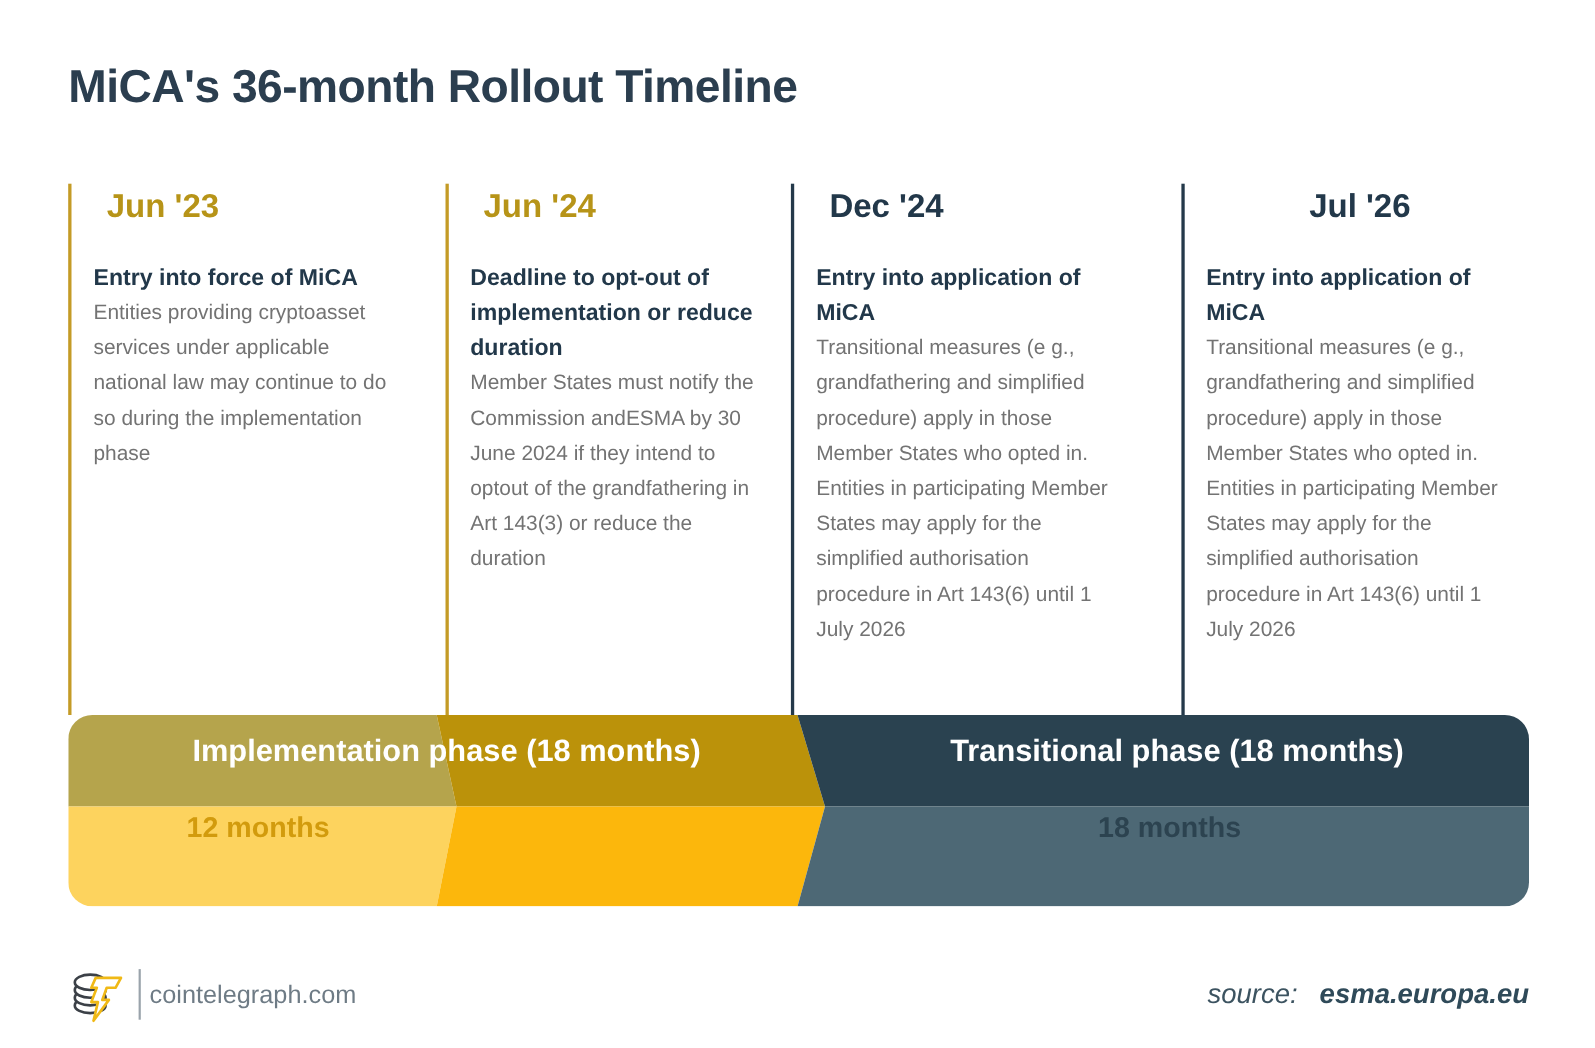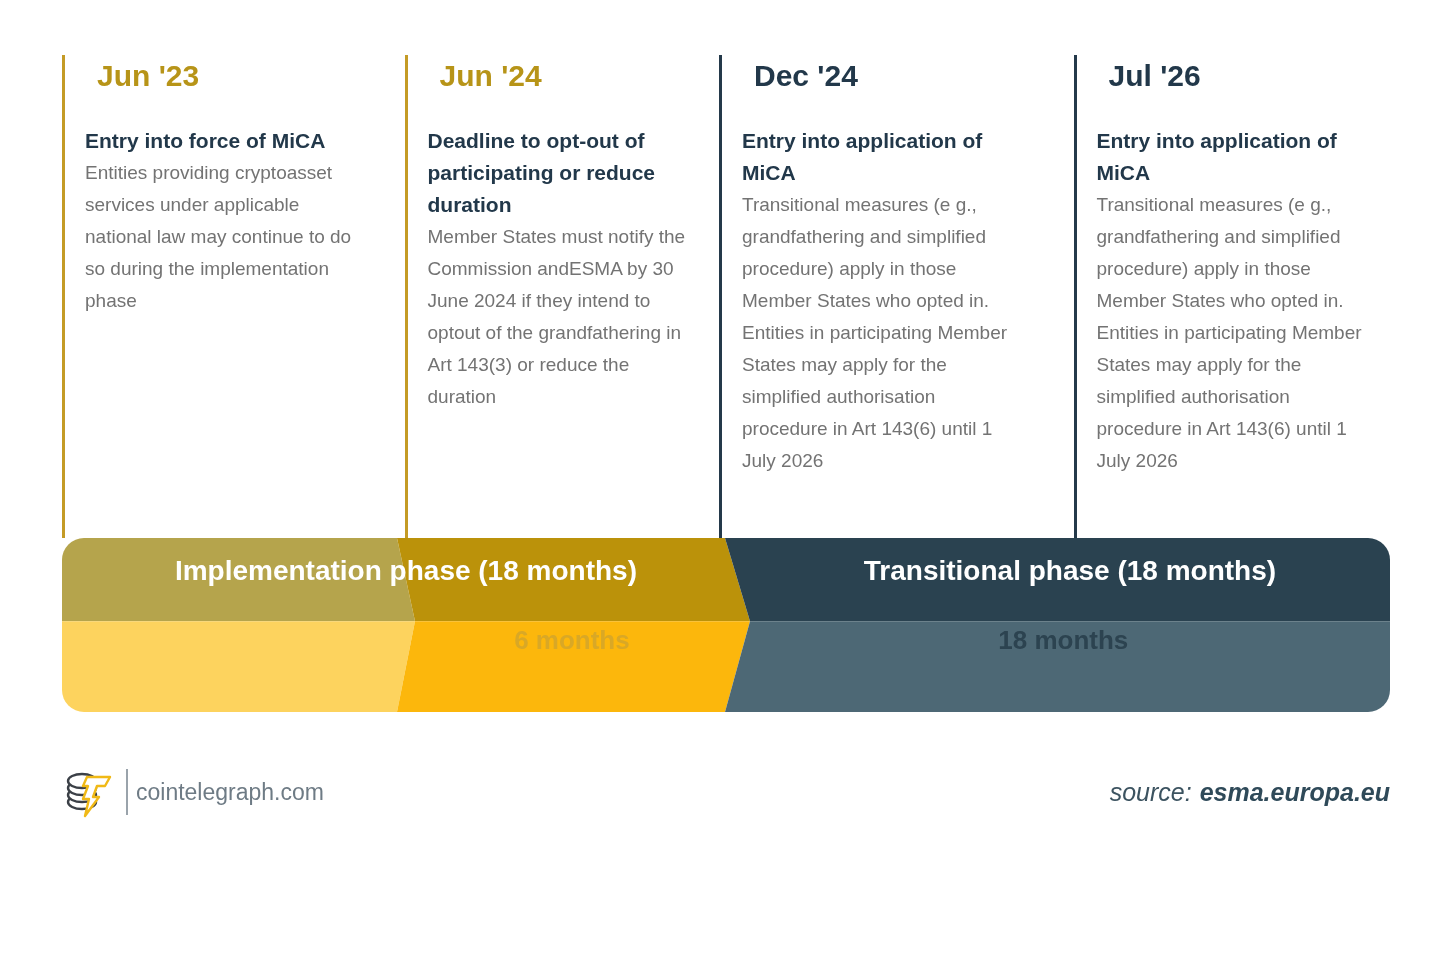--- a/index.html
+++ b/index.html
@@ -29,21 +29,21 @@
   .col-2 { padding-right: 24px; }
   .col-3 { padding-right: 64px; }
   .col-4 { padding-right: 26px; }
 
   .col-date {
     font-size: 30px; font-weight: 700;
     margin-bottom: 30px; line-height: 38px; margin-left: 12px;
   }
   .col-date.gold { color: #b79418; }
   .col-date.dark { color: #22384a; }
-  .col-date.center { text-align: left; }
+  .col-date.center { text-align: center; }
 
   .col-heading {
     font-size: 21px; font-weight: 700; line-height: 32px;
     color: #22384a;
   }
   .col-body {
     font-size: 19px; font-weight: 400; line-height: 32px;
     color: #737373;
   }
 
@@ -70,40 +70,41 @@
 
   
   .footer {
     margin-top: 52px;
     display: flex; align-items: center; justify-content: space-between;
   }
   .brand { display: flex; align-items: center; gap: 8px; }
   .brand-divider { width: 2px; height: 46px; background: #9aa3ab; }
   .site-name { font-size: 23px; color: #6e7b85; }
   .source-line { font-size: 25px; font-style: italic; color: #2f4a59; }
-  .source-label { font-weight: 400; margin-right: 8px; color: #3c5360; }
+  .source-label { font-weight: 400; margin-right: 20px; color: #3c5360; }
   .source-value { font-weight: 700; }
 </style>
 </head>
 <body>
 
 <div class="page">
 
+  <h1 class="page-title">MiCA's 36-month Rollout Timeline</h1>
 
   <div class="columns">
 
     <div class="col col-1 accent-gold">
       <div class="col-date gold">Jun '23</div>
       <div class="col-heading">Entry into force of MiCA</div>
       <div class="col-body">Entities providing cryptoasset services under applicable national law may continue to do so during the implementation phase</div>
     </div>
 
     <div class="col col-2 accent-gold">
       <div class="col-date gold">Jun '24</div>
-      <div class="col-heading">Deadline to opt-out of participating or reduce duration</div>
+      <div class="col-heading">Deadline to opt-out of implementation or reduce duration</div>
       <div class="col-body">Member States must notify the Commission andESMA by 30 June 2024 if they intend to optout of the grandfathering in Art 143(3) or reduce the duration</div>
     </div>
 
     <div class="col col-3 accent-dark">
       <div class="col-date dark">Dec '24</div>
       <div class="col-heading">Entry into application of MiCA</div>
       <div class="col-body">Transitional measures (e g., grandfathering and simplified procedure) apply in those Member States who opted in. Entities in participating Member States may apply for the simplified authorisation procedure in Art 143(6) until 1 July 2026</div>
     </div>
 
     <div class="col col-4 accent-dark">
@@ -118,21 +119,21 @@
     <svg viewBox="0 0 1328 138" preserveAspectRatio="none" aria-hidden="true">
       <polygon points="0,0 335,0 353,66 0,66" fill="#b5a44c"></polygon>
       <polygon points="335,0 663,0 688,66 353,66" fill="#bb920a"></polygon>
       <polygon points="663,0 1328,0 1328,66 688,66" fill="#2a4250"></polygon>
       <polygon points="0,66 353,66 335,138 0,138" fill="#fdd35e"></polygon>
       <polygon points="353,66 688,66 663,138 335,138" fill="#fcb70c"></polygon>
       <polygon points="688,66 1328,66 1328,138 663,138" fill="#4d6875"></polygon>
     </svg>
     <div class="bar-label phase-label lbl-impl">Implementation phase (18 months)</div>
     <div class="bar-label phase-label lbl-trans">Transitional phase (18 months)</div>
-    <div class="bar-label seg-label lbl-6">6 months</div>
+    <div class="bar-label seg-label lbl-12">12 months</div>
     <div class="bar-label seg-label lbl-18">18 months</div>
   </div>
 
   <div class="footer">
     <div class="brand">
       <svg width="56" height="56" viewBox="0 0 56 56" aria-hidden="true">
         <g fill="#ffffff" stroke="#3b4047" stroke-width="2.4">
           <ellipse cx="20" cy="38" rx="14" ry="7"></ellipse>
           <ellipse cx="20" cy="31" rx="14" ry="7"></ellipse>
           <ellipse cx="20" cy="24" rx="14" ry="7"></ellipse>

